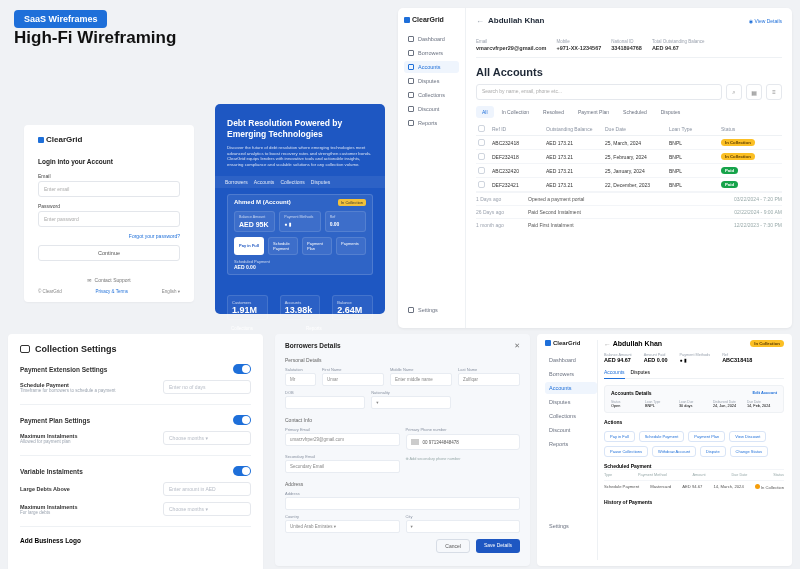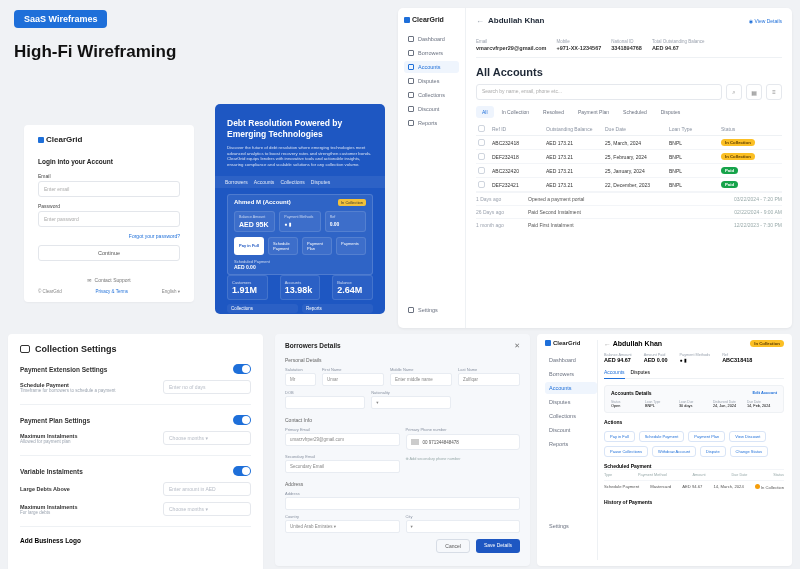--- a/index.html
+++ b/index.html
@@ -1,21 +1,21 @@
 <!DOCTYPE html>
 <html><head>
 <meta charset="utf-8">
 <style>
 * { box-sizing: border-box; margin: 0; padding: 0; font-family: -apple-system, BlinkMacSystemFont, 'Segoe UI', Arial, sans-serif; }
 body { background: #f0f2f5; width: 800px; height: 569px; overflow: hidden; position: relative; font-size: 6px; }
 
 
 .top-left { position: absolute; left: 14px; top: 10px; width: 170px; }
 .pill { display: inline-block; background: #1e6fd9; color: #fff; padding: 4px 10px; border-radius: 4px; font-size: 9px; font-weight: 600; }
-.headline { font-size: 17px; font-weight: 800; color: #111; margin-top: 14px; line-height: 1.2; }
+.headline { font-size: 17px; font-weight: 800; color: #111; line-height: 1.2; }
 
 
 .login-card { position: absolute; left: 24px; top: 125px; width: 170px; background: #fff; padding: 10px 14px 8px; border-radius: 4px; font-size: 6px; box-shadow: 0 1px 2px rgba(0,0,0,.04);}
 .brand { font-weight: 700; font-size: 8px; color: #222; display: flex; align-items: center; gap: 2px;}
 .brand .sq { width:6px;height:6px;background:#1e6fd9;display:inline-block;border-radius:1px;}
 .login-title { font-size: 6.5px; color:#222; margin-top: 14px; margin-bottom: 8px; font-weight:600;}
 .lbl { font-size: 5px; color: #444; margin-bottom: 2px;}
 .inp { width: 100%; border: 1px solid #e3e6eb; border-radius: 3px; padding: 4px 5px; font-size: 5px; color:#aaa; margin-bottom: 6px;}
 .forgot { text-align: right; color:#1e6fd9; font-size:5px; margin-bottom:6px;}
 .btn-ghost { width:100%; border:1px solid #e3e6eb; border-radius:3px; padding:4px; font-size:5.5px; color:#555; text-align:center; background:#fff;}
@@ -29,21 +29,21 @@
 .promo-toolbar { display:flex; gap:6px; background:rgba(255,255,255,.07); width:170px; margin-left:-12px; margin-top:8px; padding:3px 10px; font-size:5px;}
 .promo-toolbar span {opacity:.85;}
 .promo-account { background:rgba(255,255,255,.08); border:1px solid rgba(255,255,255,.15); margin-top:6px; padding:4px 6px; border-radius:3px;}
 .promo-account .row { display:flex; justify-content:space-between; align-items:center;}
 .tag-yellow { background:#f3c13a; color:#333; font-size:4px; padding:1px 3px; border-radius:2px;}
 .kpi-row { display:flex; gap:4px; margin-top:5px;}
 .kpi { flex:1; background:rgba(255,255,255,.07); border:1px solid rgba(255,255,255,.12); border-radius:3px; padding:3px 4px; font-size:4px;}
 .kpi-title {opacity:.7; font-size:3.6px;}
 .kpi-val {font-size:7px; font-weight:700; margin-top:2px;}
 .kpi-cta { background:#fff; color:#1e57c2; font-weight:700; display:flex; align-items:center; justify-content:center; border-radius:3px;}
-.kpi-row2 { display:flex; gap:12px; margin-top:0;}
+.kpi-row2 { display:flex; gap:12px; margin-top:20px;}
 .kpi-big { flex:1; background:rgba(255,255,255,.06); border:1px solid rgba(255,255,255,.12); border-radius:3px; padding:4px;}
 .kpi-big .t {font-size:4px; opacity:.75;}
 .kpi-big .v {font-size:9px; font-weight:800;}
 .promo-bottom-tabs { display:flex; gap:4px; margin-top:4px;}
 .promo-bottom-tabs span { flex:1; background:rgba(255,255,255,.06); border-radius:3px; font-size:4.5px; padding:2px 4px;}
 
 
 .app { position: absolute; right: 8px; top: 8px; width: 394px; height: 320px; background:#fff; border-radius:5px; box-shadow:0 1px 3px rgba(0,0,0,.06); display:flex; }
 .app .side { width: 68px; border-right:1px solid #eef1f4; padding:8px 6px;}
 .app .side .brand {margin-bottom:10px;}

